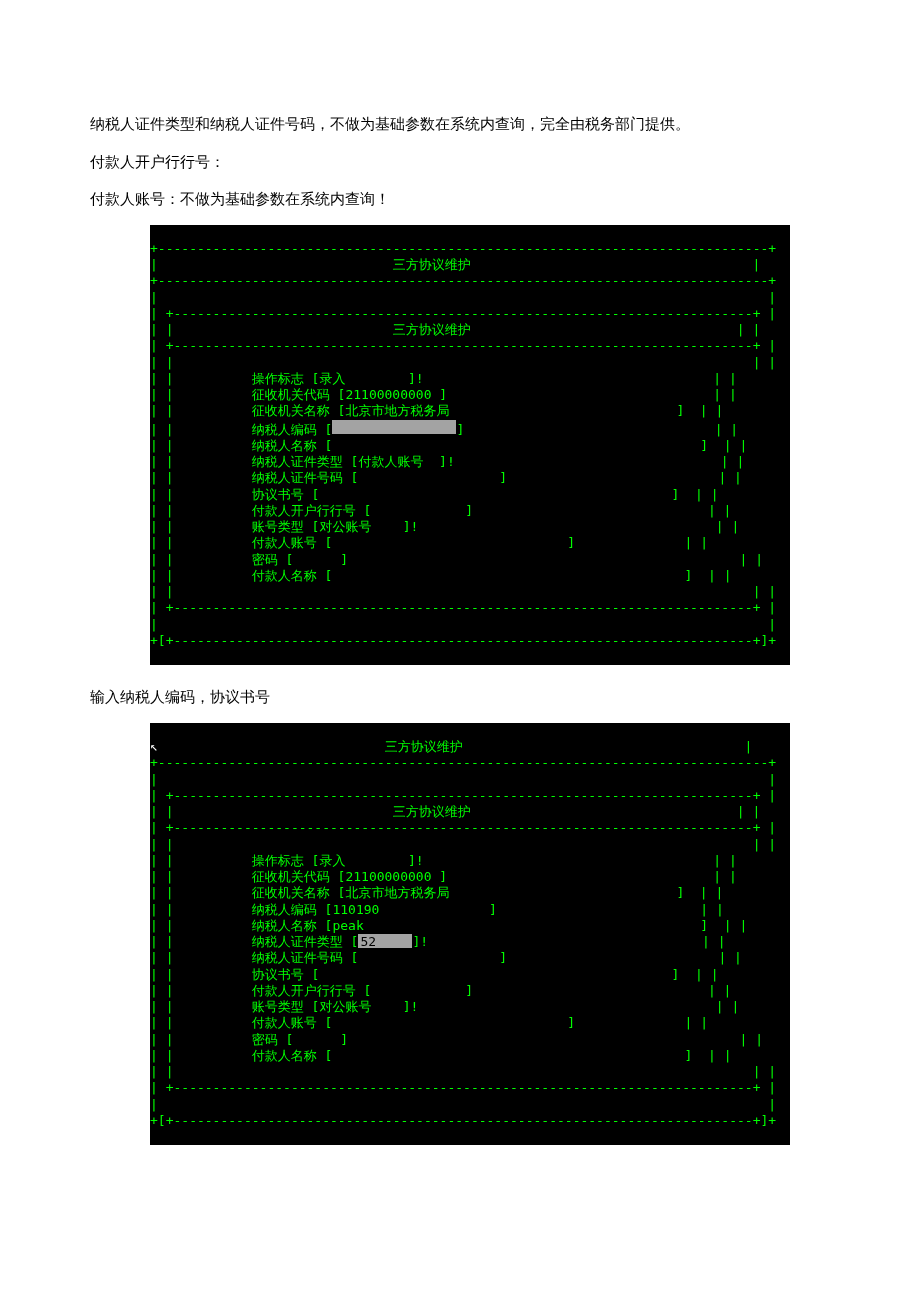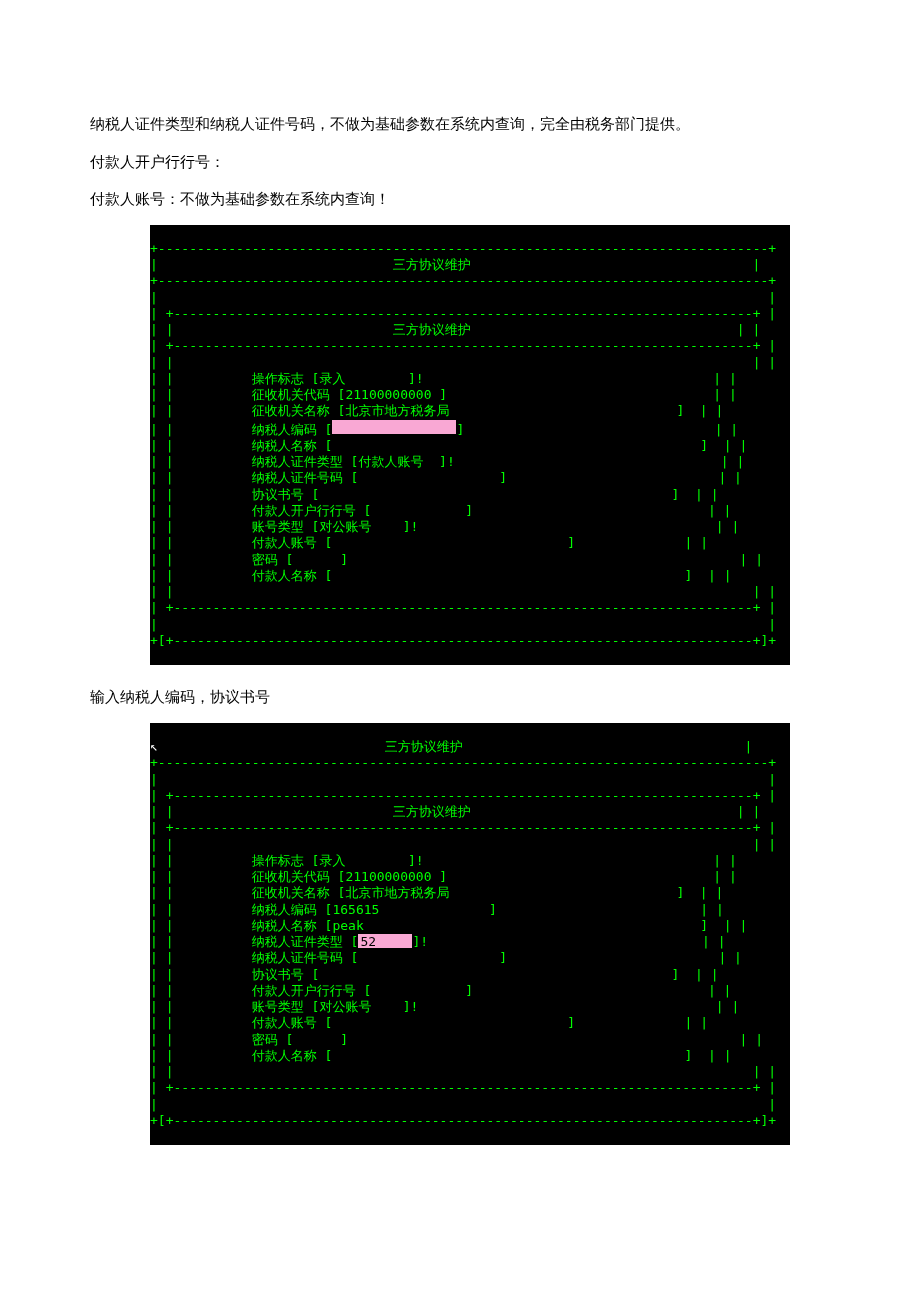--- a/index.html
+++ b/index.html
@@ -22,21 +22,21 @@
     font-family: "SimSun", "Consolas", monospace;
     font-size: 13px;
     line-height: 1.25;
     padding: 0;
     margin: 10px 0 20px 90px;
     width: 640px;
     position: relative;
     white-space: pre;
   }
   .highlight {
-    background: #f9a8d4;
+    background: #a3a3a3;
     color: #000;
     display: inline-block;
     padding: 0 2px;
     min-width: 120px;
     height: 14px;
     vertical-align: baseline;
   }
   .highlight.small { min-width: 50px; }
   .watermark {
     position: absolute;
@@ -95,21 +95,21 @@
 <pre><span style="color:#fff;">↖</span>                             <span>三方协议维护</span>                                    |
 +------------------------------------------------------------------------------+
 |                                                                              |
 | +--------------------------------------------------------------------------+ |
 | |                            <span>三方协议维护</span>                                  | |
 | +--------------------------------------------------------------------------+ |
 | |                                                                          | |
 | |          <span>操作标志</span> [<span>录入</span>        ]!                                     | |
 | |          <span>征收机关代码</span> [<span>21100000000</span> ]                                  | |
 | |          <span>征收机关名称</span> [<span>北京市地方税务局</span>                             ]  | |
-| |          <span>纳税人编码</span> [<span>165615</span>              ]                          | |
+| |          <span>纳税人编码</span> [<span>110190</span>              ]                          | |
 | |          <span>纳税人名称</span> [<span>peak</span>                                           ]  | |
 | |          <span>纳税人证件类型</span> [<span class="highlight small">52</span>]!                                   | |
 | |          <span>纳税人证件号码</span> [                  ]                           | |
 | |          <span>协议书号</span> [                                             ]  | |
 | |          <span>付款人开户行行号</span> [            ]                              | |
 | |          <span>账号类型</span> [<span>对公账号</span>    ]!                                      | |
 | |          <span>付款人账号</span> [                              ]              | |
 | |          <span>密码</span> [      ]                                                  | |
 | |          <span>付款人名称</span> [                                             ]  | |
 | |                                                                          | |

